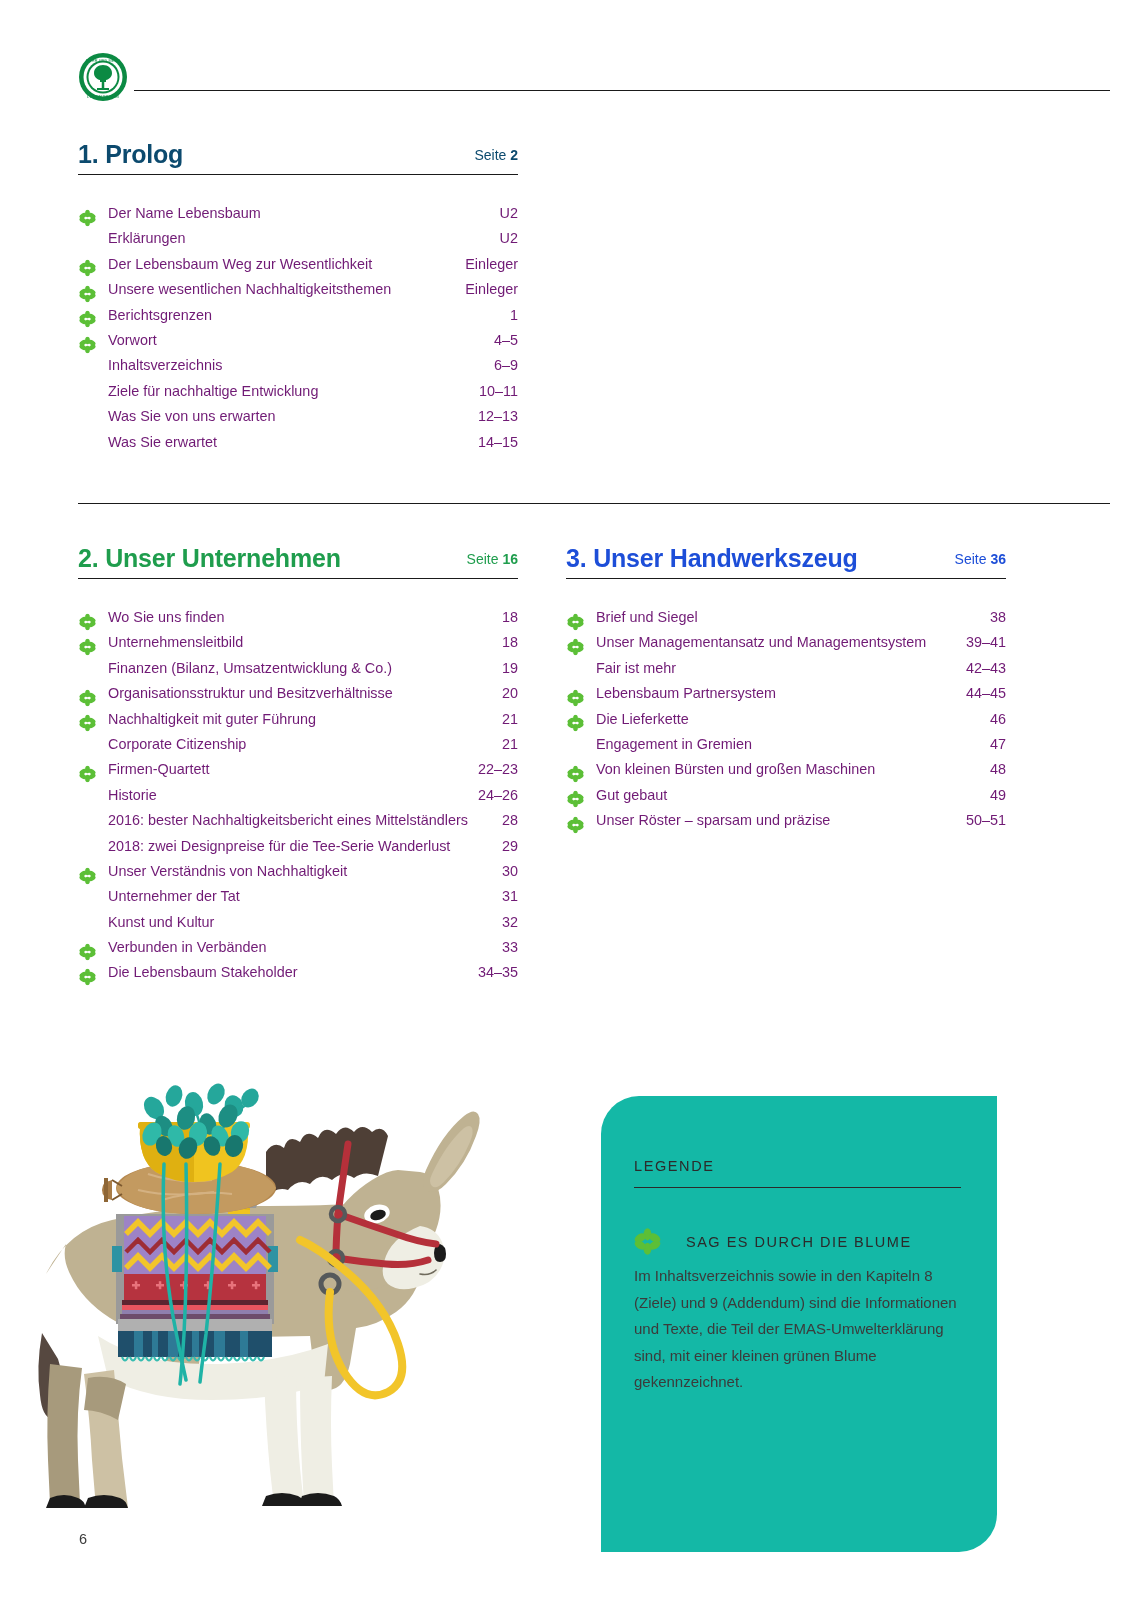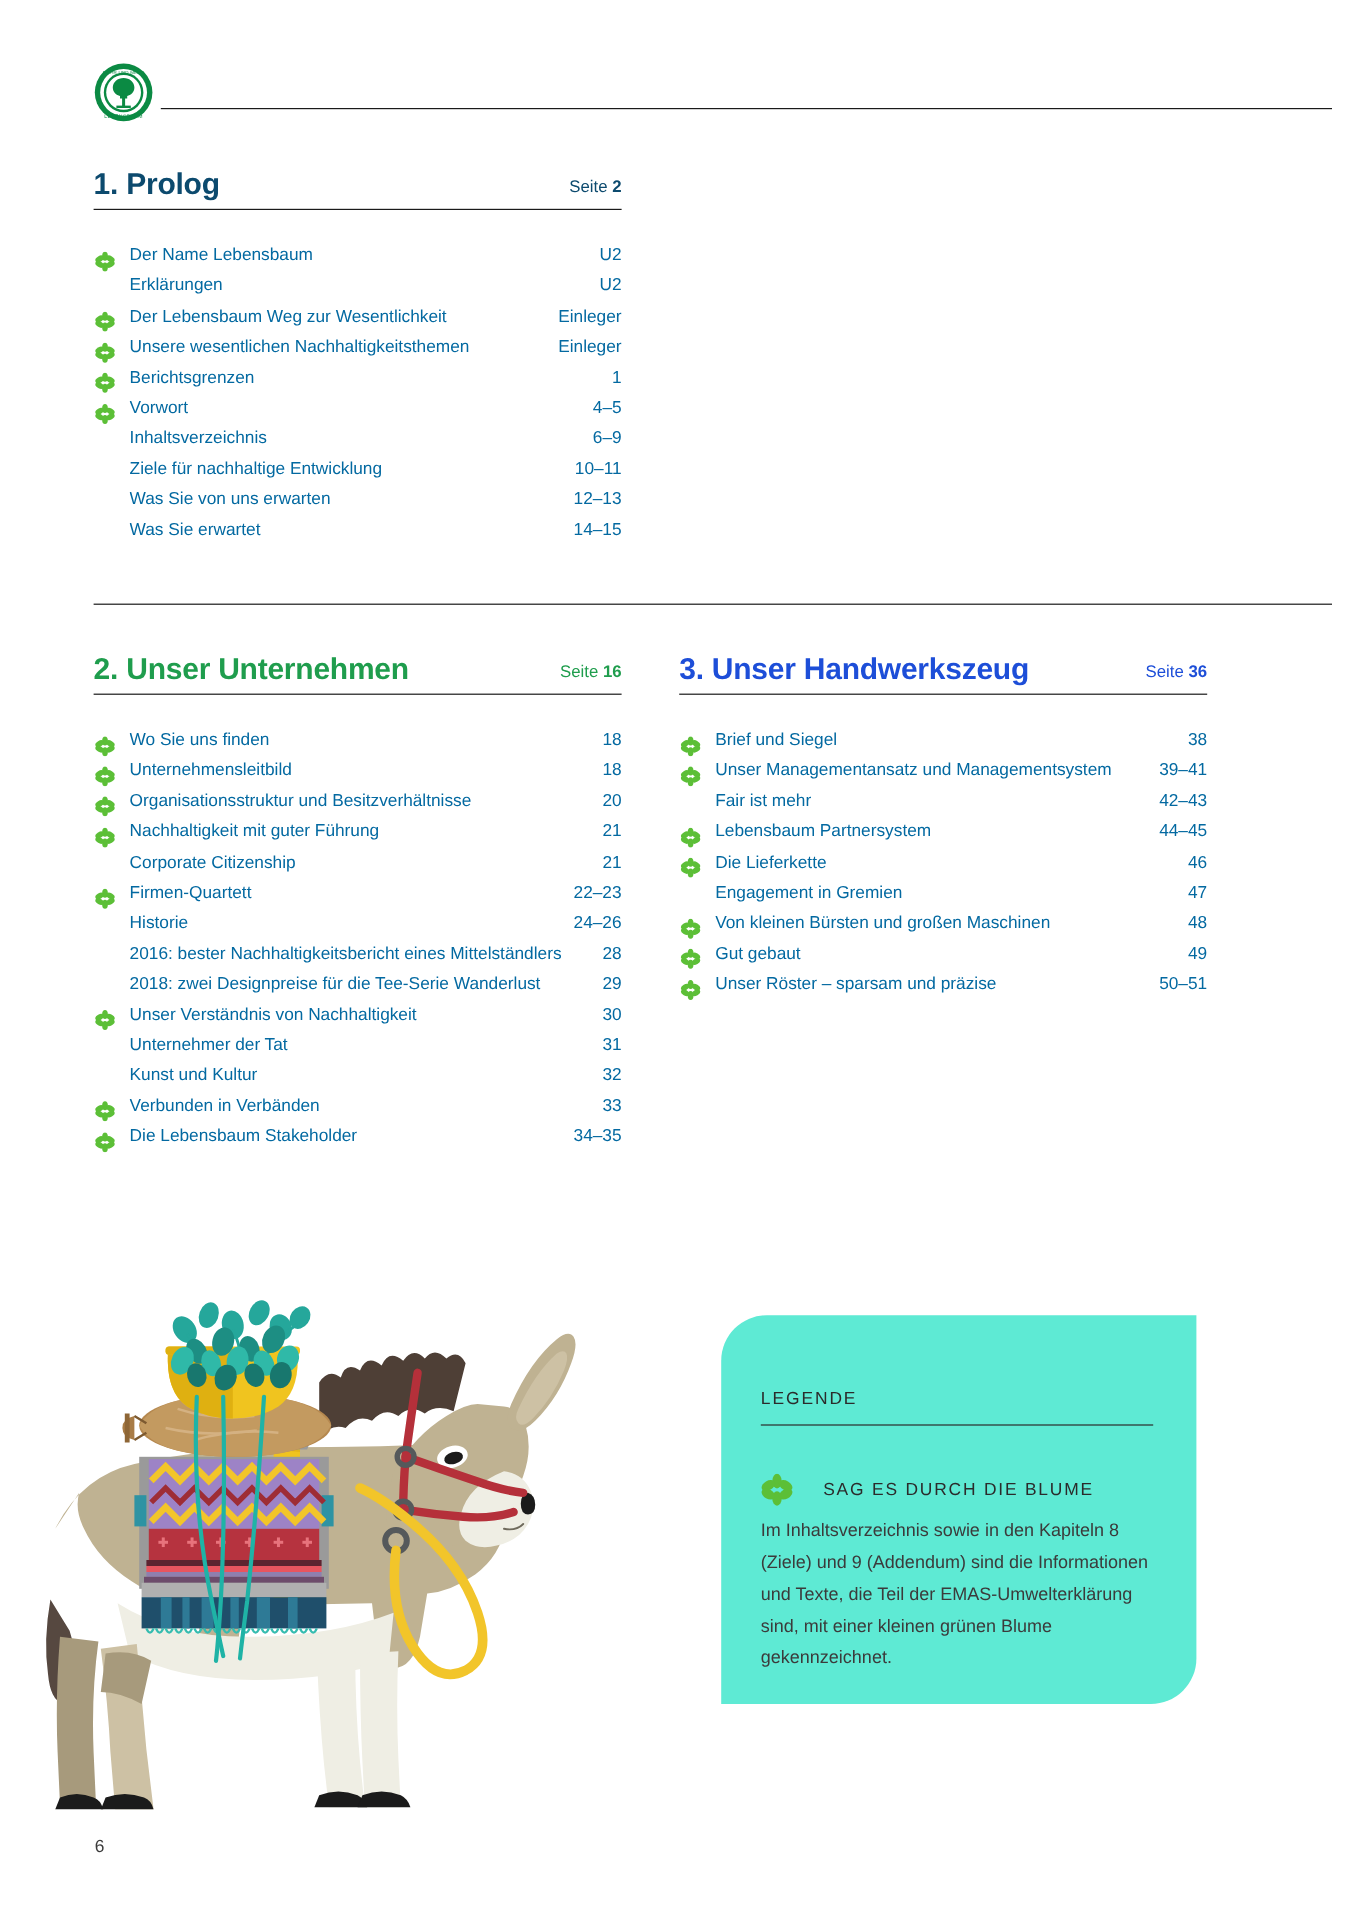--- a/index.html
+++ b/index.html
@@ -81,21 +81,21 @@
   
   .toc {
     margin-top: 30px;
     width: 100%;
   }
   .toc-row {
     display: flex;
     align-items: baseline;
     height: 25.4px;
     font-size: 14.4px;
-    color: #0369a1;
+    color: #701a75;
   }
   .toc-mark {
     width: 30px;
     flex: 0 0 30px;
     position: relative;
     align-self: center;
     height: 25.4px;
   }
   .flower {
     position: absolute;
@@ -127,22 +127,22 @@
     height: 1px;
     background: #1a1a1a;
   }
 
   
   .legend {
     position: absolute;
     left: 601px;
     top: 1096px;
     width: 396px;
-    height: 324px;
-    background: #5eead4;
+    height: 456px;
+    background: #14b8a6;
     border-radius: 38px 0 38px 0;
   }
   .legend-inner {
     position: absolute;
     left: 33px;
     top: 62px;
     right: 36px;
   }
   .legend-title {
     font-size: 14.5px;
@@ -367,20 +367,25 @@
     <ellipse cx="12" cy="18.4" rx="3.4" ry="5.3"></ellipse>
     <ellipse cx="5.6" cy="8.8" rx="3.4" ry="5.3" transform="rotate(60 5.6 8.8)"></ellipse>
     <ellipse cx="18.4" cy="15.2" rx="3.4" ry="5.3" transform="rotate(60 18.4 15.2)"></ellipse>
     <ellipse cx="5.6" cy="15.2" rx="3.4" ry="5.3" transform="rotate(-60 5.6 15.2)"></ellipse>
     <ellipse cx="18.4" cy="8.8" rx="3.4" ry="5.3" transform="rotate(-60 18.4 8.8)"></ellipse>
   </g>
             </svg>
           </span>
           <span class="toc-label">Unternehmensleitbild</span>
           <span class="toc-page">18</span>
+        </div>
+        <div class="toc-row">
+          <span class="toc-mark"></span>
+          <span class="toc-label">Finanzen (Bilanz, Umsatzentwicklung &amp; Co.)</span>
+          <span class="toc-page">19</span>
         </div>
         <div class="toc-row">
           <span class="toc-mark">
             <svg class="flower" viewBox="0 0 24 24" width="17" height="17">
   <g fill="#5cbf37">
     <ellipse cx="12" cy="5.6" rx="3.4" ry="5.3"></ellipse>
     <ellipse cx="12" cy="18.4" rx="3.4" ry="5.3"></ellipse>
     <ellipse cx="5.6" cy="8.8" rx="3.4" ry="5.3" transform="rotate(60 5.6 8.8)"></ellipse>
     <ellipse cx="18.4" cy="15.2" rx="3.4" ry="5.3" transform="rotate(60 18.4 15.2)"></ellipse>
     <ellipse cx="5.6" cy="15.2" rx="3.4" ry="5.3" transform="rotate(-60 5.6 15.2)"></ellipse>

